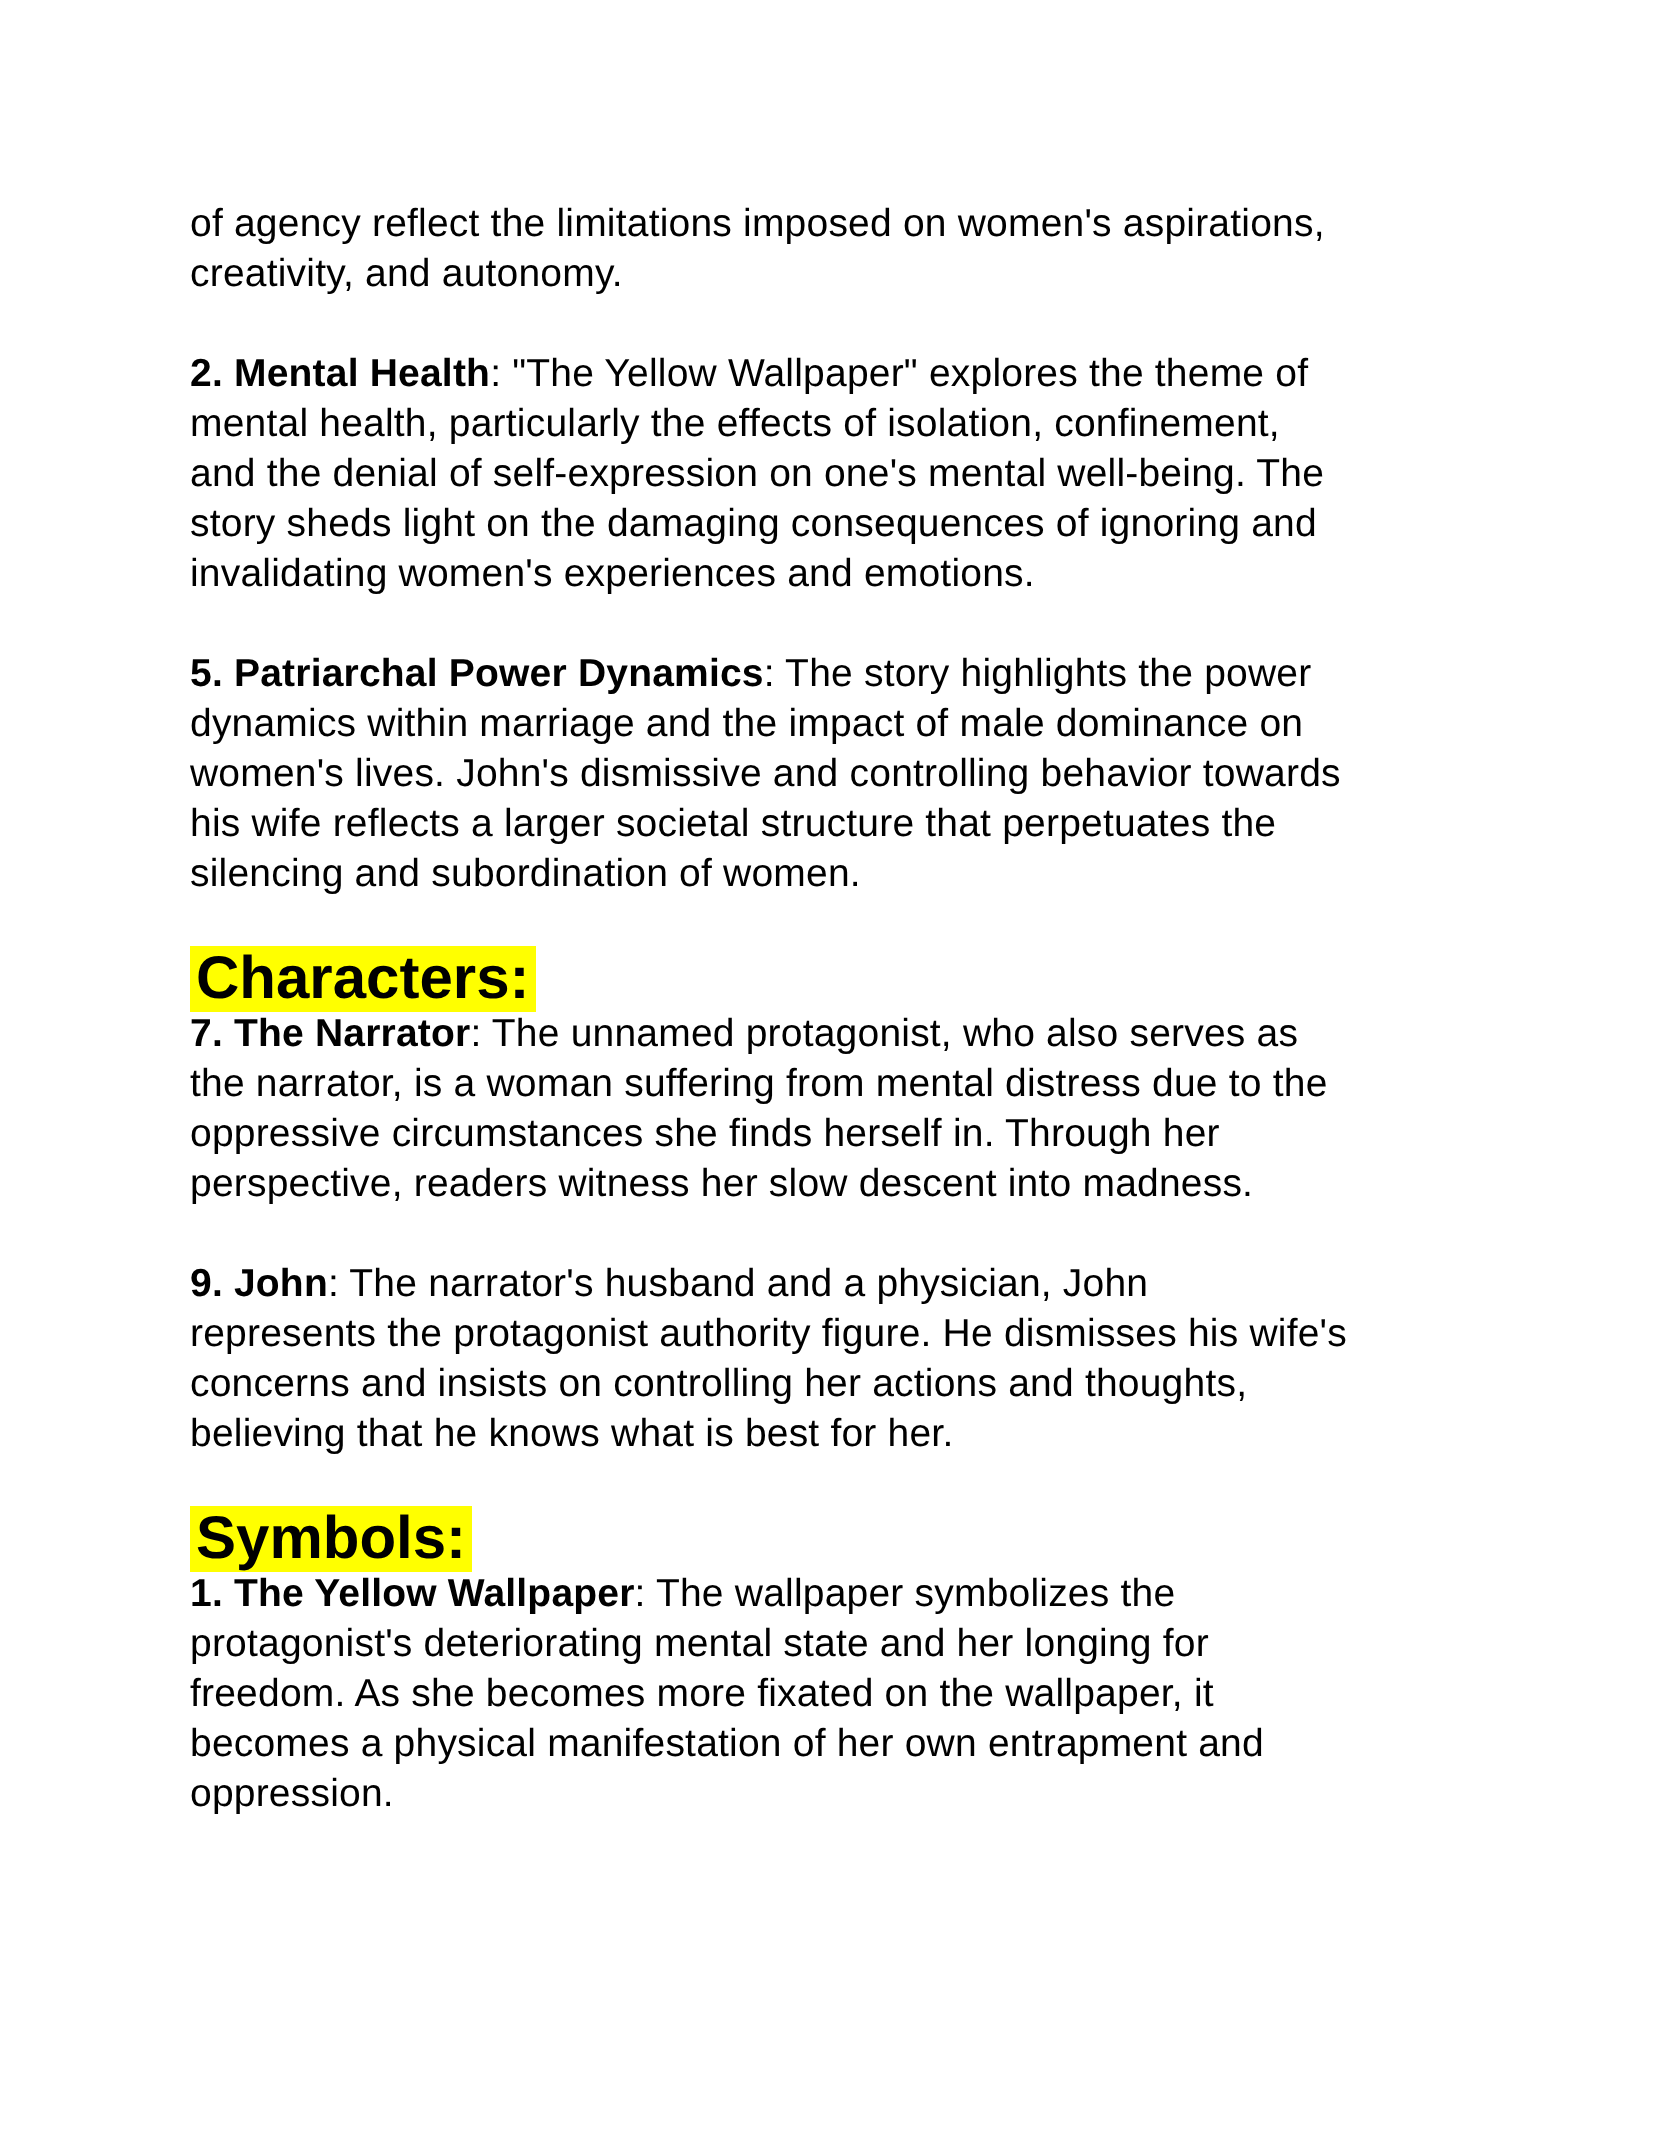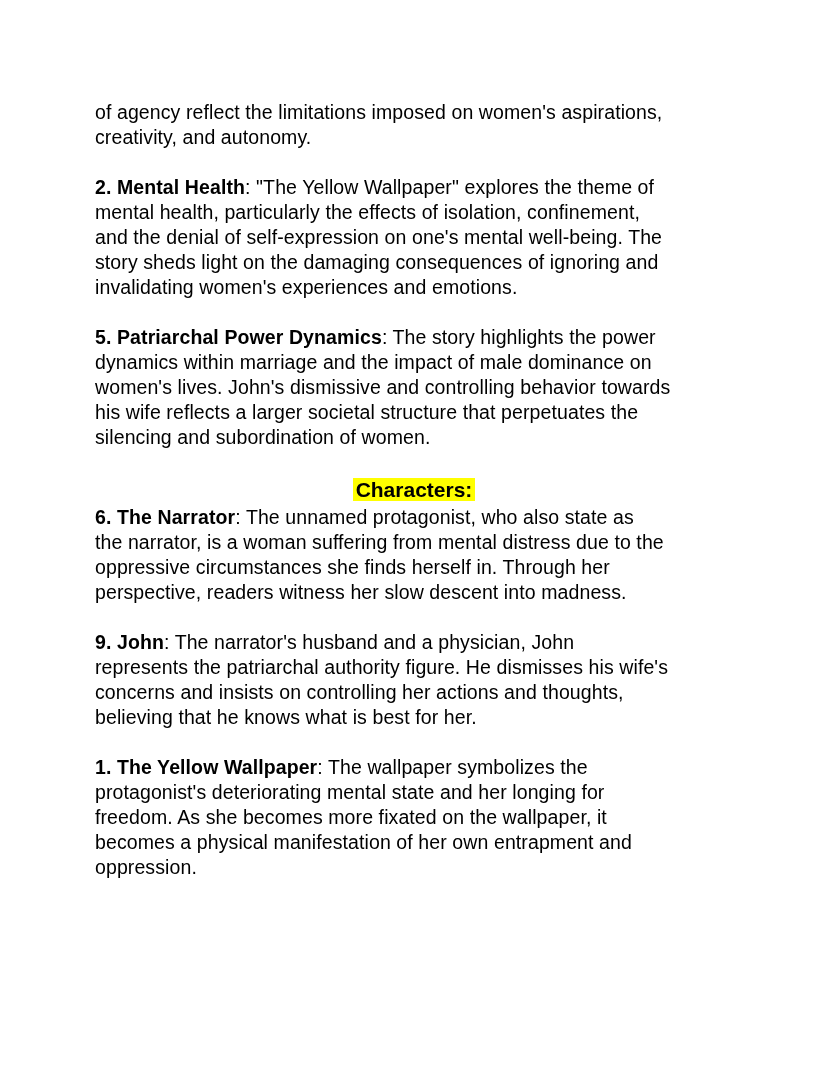--- a/index.html
+++ b/index.html
@@ -28,24 +28,23 @@
     margin: 0 0 25px 0;
     white-space: pre-line;
     width: 700px;
     letter-spacing: 0.1px;
   }
   .para .lead {
     font-weight: 700;
     margin-top: 44px;
   }
   .doc-heading {
-    font-size: 21px;
+    font-size: 30px;
     line-height: 30px;
     font-weight: 700;
-    text-align: center;
     margin: 18px 0 0 0;
     width: 638px;
   }
   .doc-heading .highlight {
     background: var(--highlight-color, #ffff00);
     color: inherit;
     padding: 0 3px;
   }
 </style>
 </head>
@@ -64,30 +63,31 @@
 invalidating women's experiences and emotions.</span></p>
 
     <p class="para"><span class="lead">5. Patriarchal Power Dynamics</span><span>: The story highlights the power
 dynamics within marriage and the impact of male dominance on
 women's lives. John's dismissive and controlling behavior towards
 his wife reflects a larger societal structure that perpetuates the
 silencing and subordination of women.</span></p>
 
     <h2 class="doc-heading"><span class="highlight">Characters:</span></h2>
 
-    <p class="para"><span class="lead">6. The Narrator</span><span>: The unnamed protagonist, who also state as
+    <p class="para"><span class="lead">7. The Narrator</span><span>: The unnamed protagonist, who also serves as
 the narrator, is a woman suffering from mental distress due to the
 oppressive circumstances she finds herself in. Through her
 perspective, readers witness her slow descent into madness.</span></p>
 
     <p class="para"><span class="lead">9. John</span><span>: The narrator's husband and a physician, John
-represents the patriarchal authority figure. He dismisses his wife's
+represents the protagonist authority figure. He dismisses his wife's
 concerns and insists on controlling her actions and thoughts,
 believing that he knows what is best for her.</span></p>
 
+    <h2 class="doc-heading"><span class="highlight">Symbols:</span></h2>
 
     <p class="para"><span class="lead">1. The Yellow Wallpaper</span><span>: The wallpaper symbolizes the
 protagonist's deteriorating mental state and her longing for
 freedom. As she becomes more fixated on the wallpaper, it
 becomes a physical manifestation of her own entrapment and
 oppression.</span></p>
 
   </div>
 </div>
 

